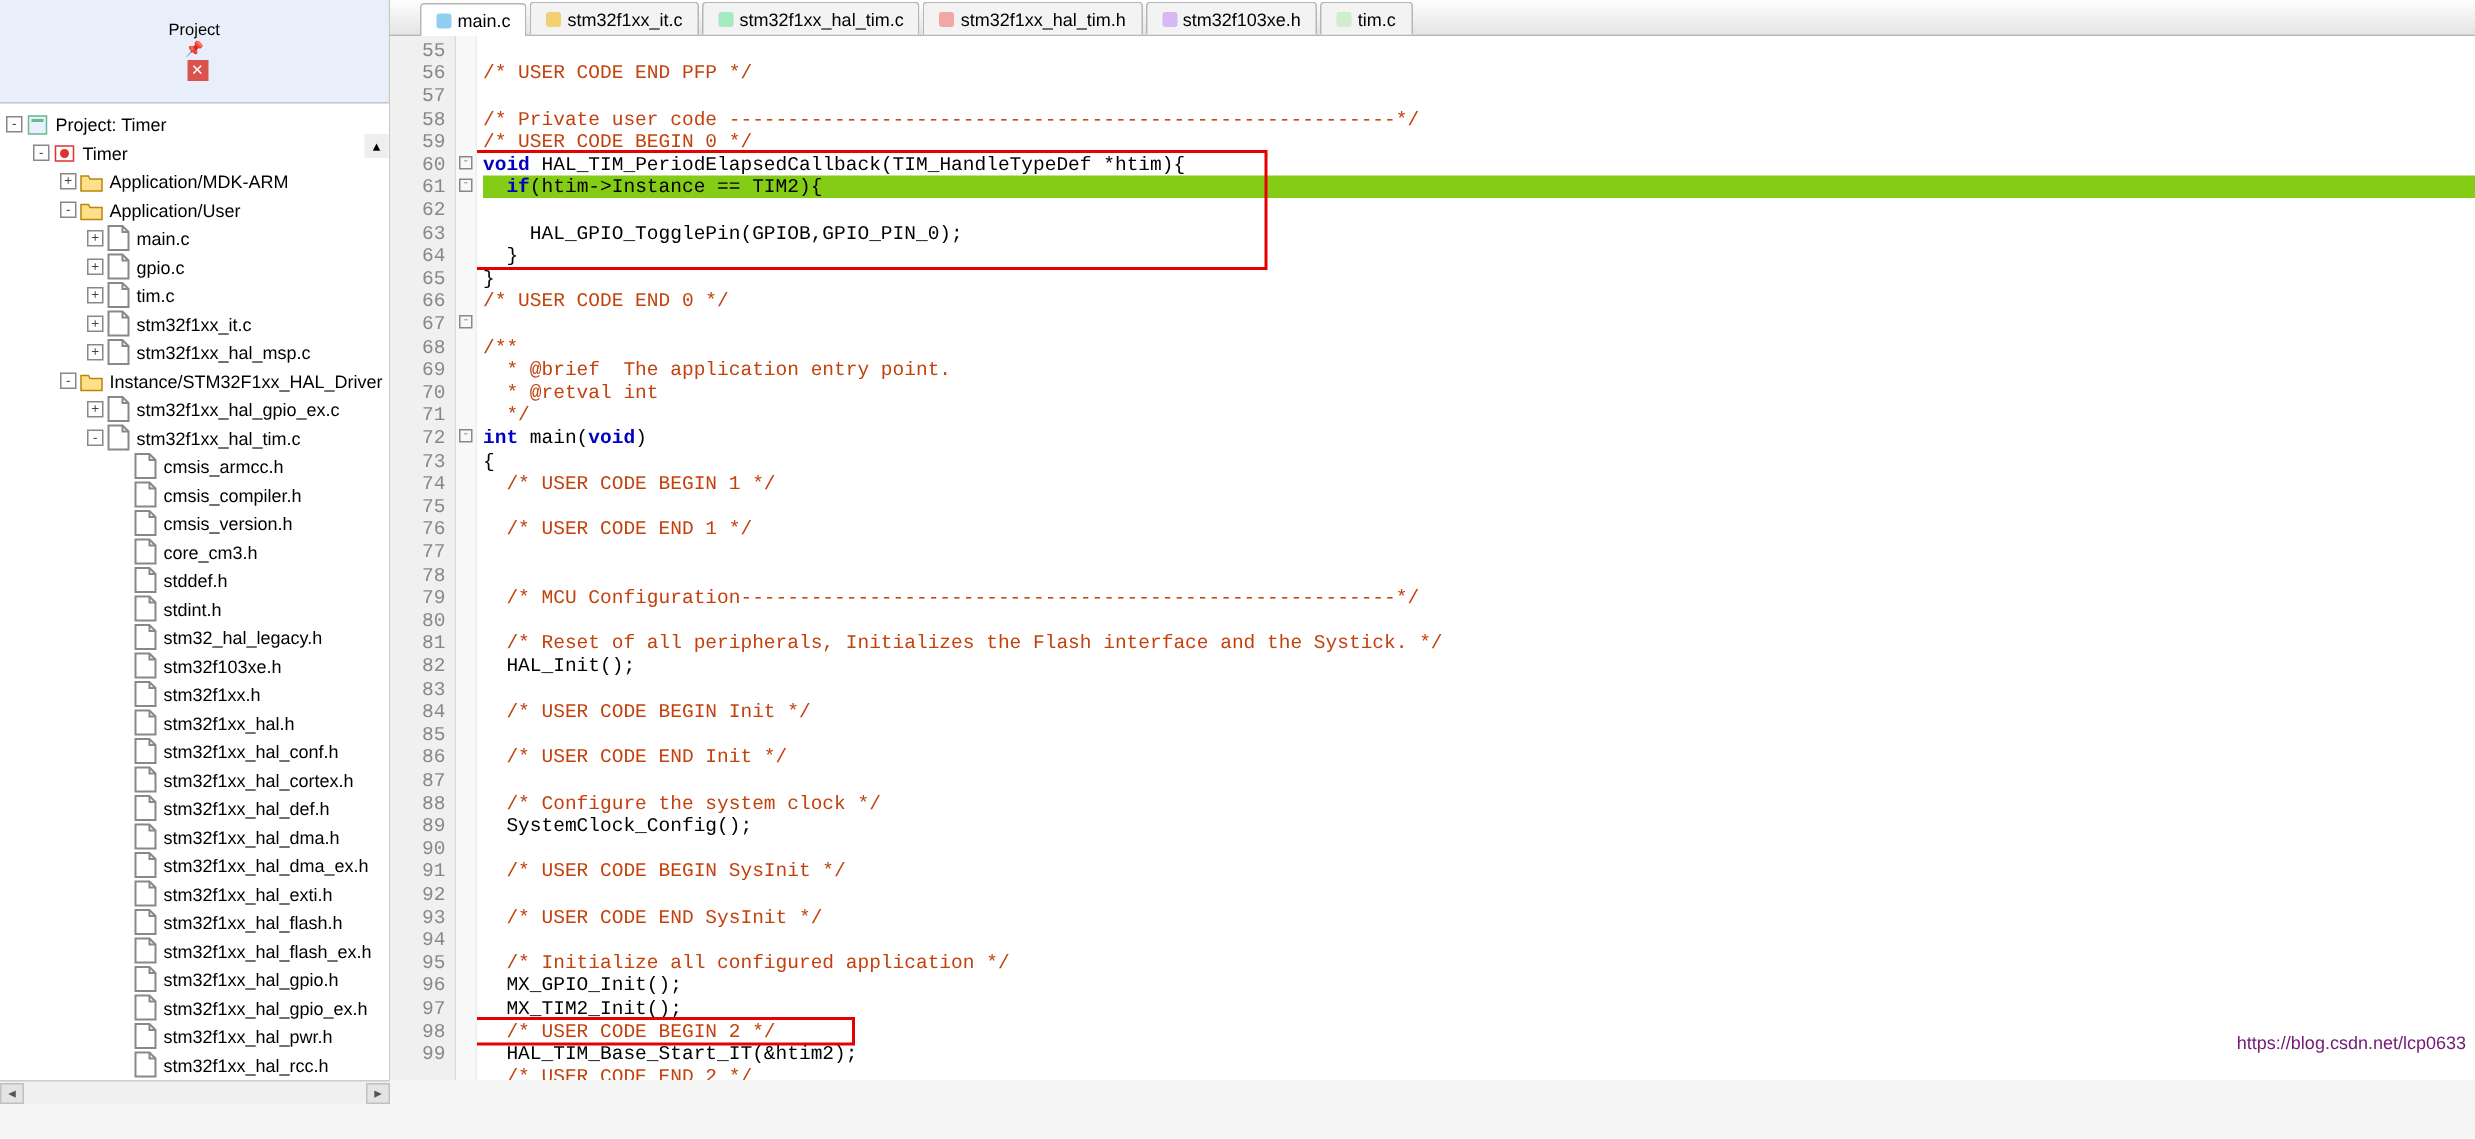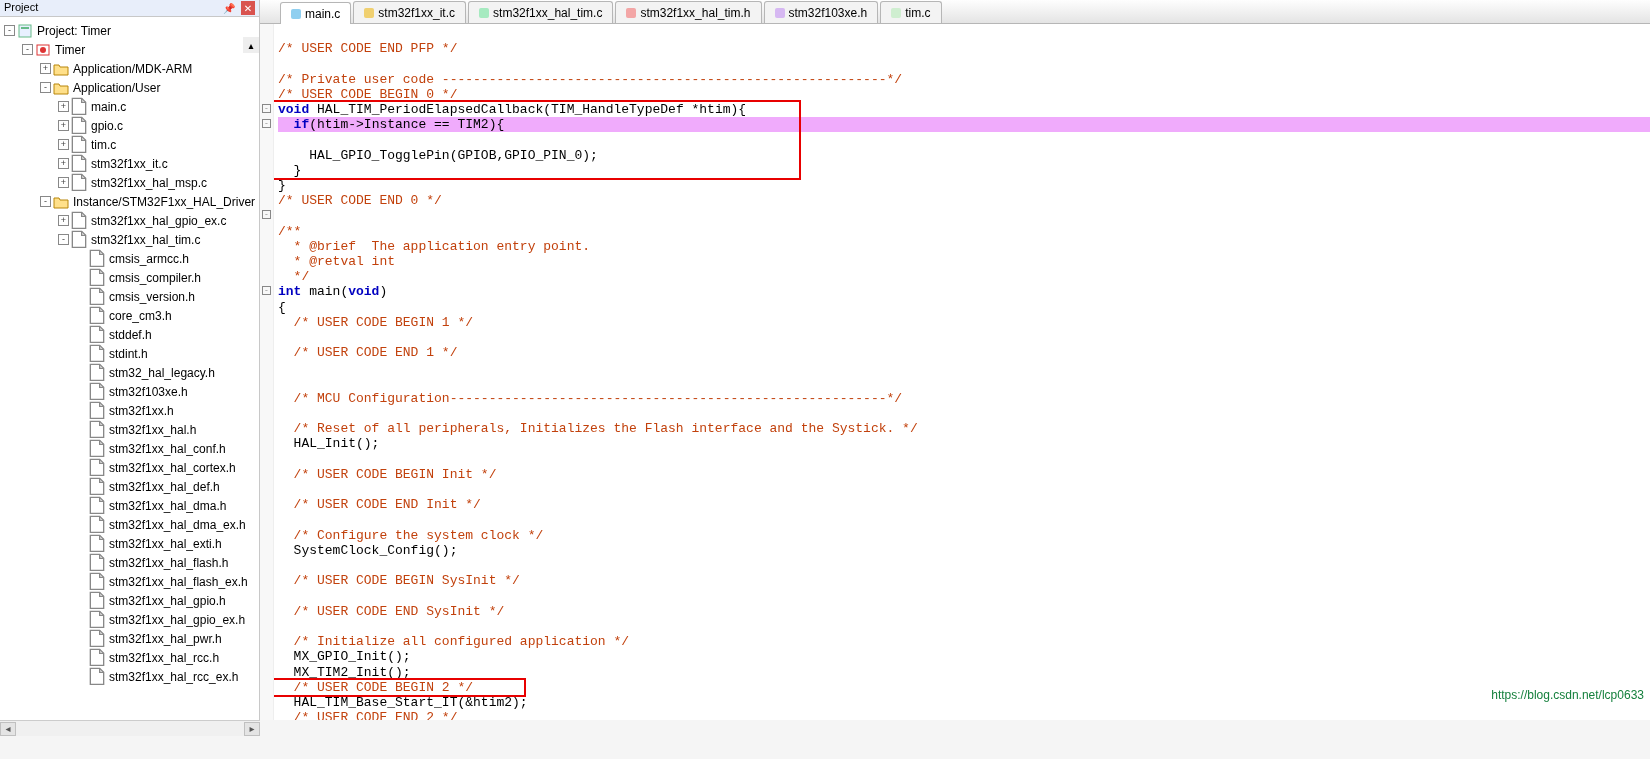--- a/index.html
+++ b/index.html
@@ -17,26 +17,27 @@
     left: 0; top: 0;
     width: 260px;
     height: 720px;
     background: #ffffff;
     border-right: 1px solid #c8c8c8;
     display: flex;
     flex-direction: column;
   }
   .panel-title {
     display: flex;
-    align-items: flex-start;
+    align-items: center;
     justify-content: space-between;
     background: #e8eefa;
-    padding: 1px 4px;
+    padding: 14px 4px;
     font-size: 11px;
     border-bottom: 1px solid #c8c8c8;
+    flex-direction: column;
   }
   .panel-title .spacer { flex: 1; }
   .pin-icon, .close-btn {
     width: 14px; height: 14px;
     display: inline-flex; align-items: center; justify-content: center;
     font-size: 10px;
   }
   .close-btn { background: #d9534f; color: #fff; margin-left: 4px; }
   .tree {
     flex: 1;
@@ -157,21 +158,21 @@
   .code {
     flex: 1;
     white-space: pre;
     line-height: 15.2px;
     padding: 2px 0 2px 4px;
     overflow: hidden;
     position: relative;
   }
   .cm { color: #c2410c; } 
   .kw { color: #0000c0; font-weight: bold; }
-  .hl-line { background: #f0abfc; display: block; }
+  .hl-line { background: #84cc16; display: block; }
   .redbox {
     position: absolute;
     border: 2px solid #e80000;
     pointer-events: none;
   }
   .hscroll {
     position: absolute;
     left: 0; right: 0; bottom: 0;
     height: 16px;
     background: #f0f0f0;
@@ -185,21 +186,21 @@
   .hscroll .arrow {
     width: 16px; height: 14px;
     background: #e4e4e4;
     display:flex;align-items:center;justify-content:center;
     border:1px solid #c0c0c0;
   }
   .watermark {
     position: absolute;
     right: 6px; bottom: 18px;
     font-size: 12px;
-    color: #15803d;
+    color: #701a75;
     font-family: sans-serif;
     pointer-events: none;
   }
 </style>
 </head>
 <body>
 
 <div class="project-panel">
   <div class="panel-title">
     <span>Project</span>
@@ -700,20 +701,66 @@
       <div class="tab">
         <span class="dot" style="background:#d6b8f2"></span>
         <span>stm32f103xe.h</span>
       </div>
       <div class="tab">
         <span class="dot" style="background:#cfeed0"></span>
         <span>tim.c</span>
       </div>
     </div>
   <div class="editor-body">
+    <div class="gutter" id="gutter"> 55
+ 56
+ 57
+ 58
+ 59
+ 60
+ 61
+ 62
+ 63
+ 64
+ 65
+ 66
+ 67
+ 68
+ 69
+ 70
+ 71
+ 72
+ 73
+ 74
+ 75
+ 76
+ 77
+ 78
+ 79
+ 80
+ 81
+ 82
+ 83
+ 84
+ 85
+ 86
+ 87
+ 88
+ 89
+ 90
+ 91
+ 92
+ 93
+ 94
+ 95
+ 96
+ 97
+ 98
+ 99
+</div>
     <div class="fold-gutter" id="foldg">
 
 
 
 
 <span class="fold-box">-</span>
 <span class="fold-box">-</span>
 
 
 

